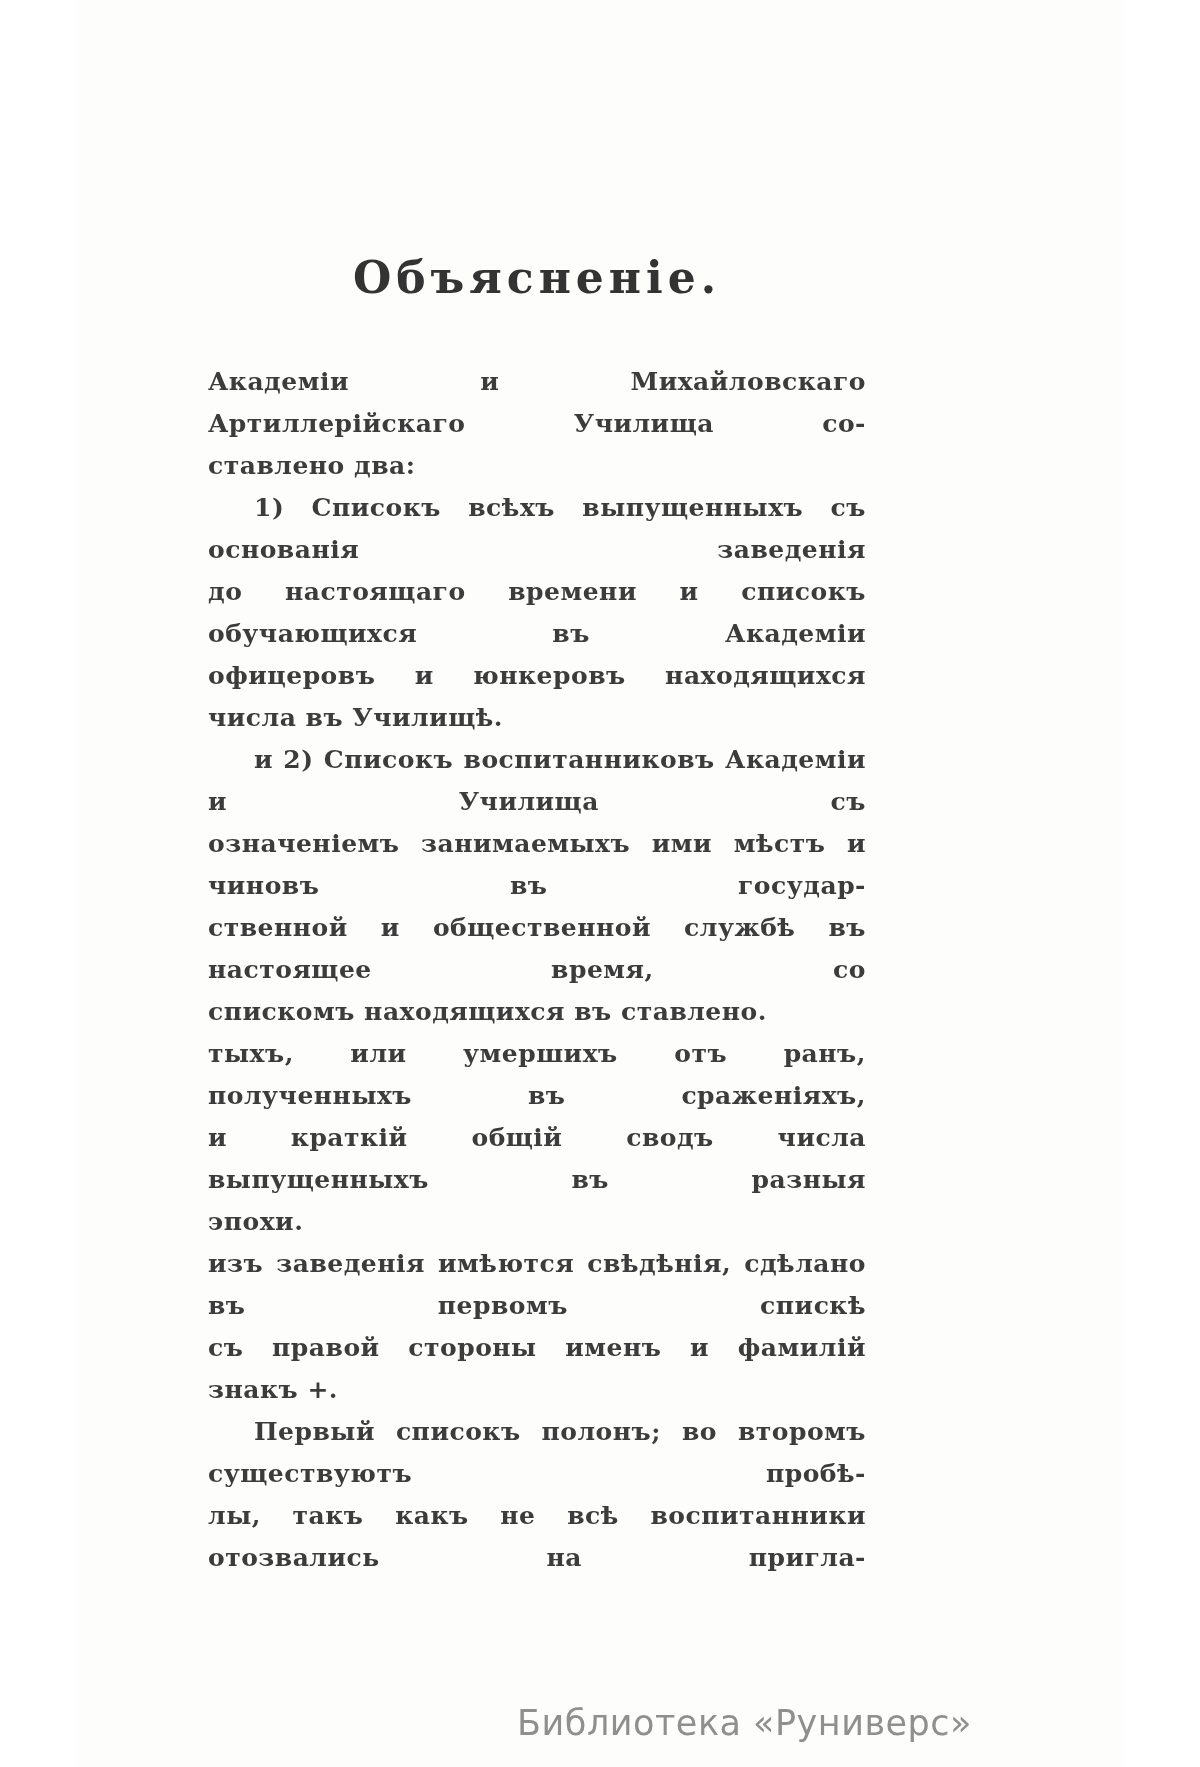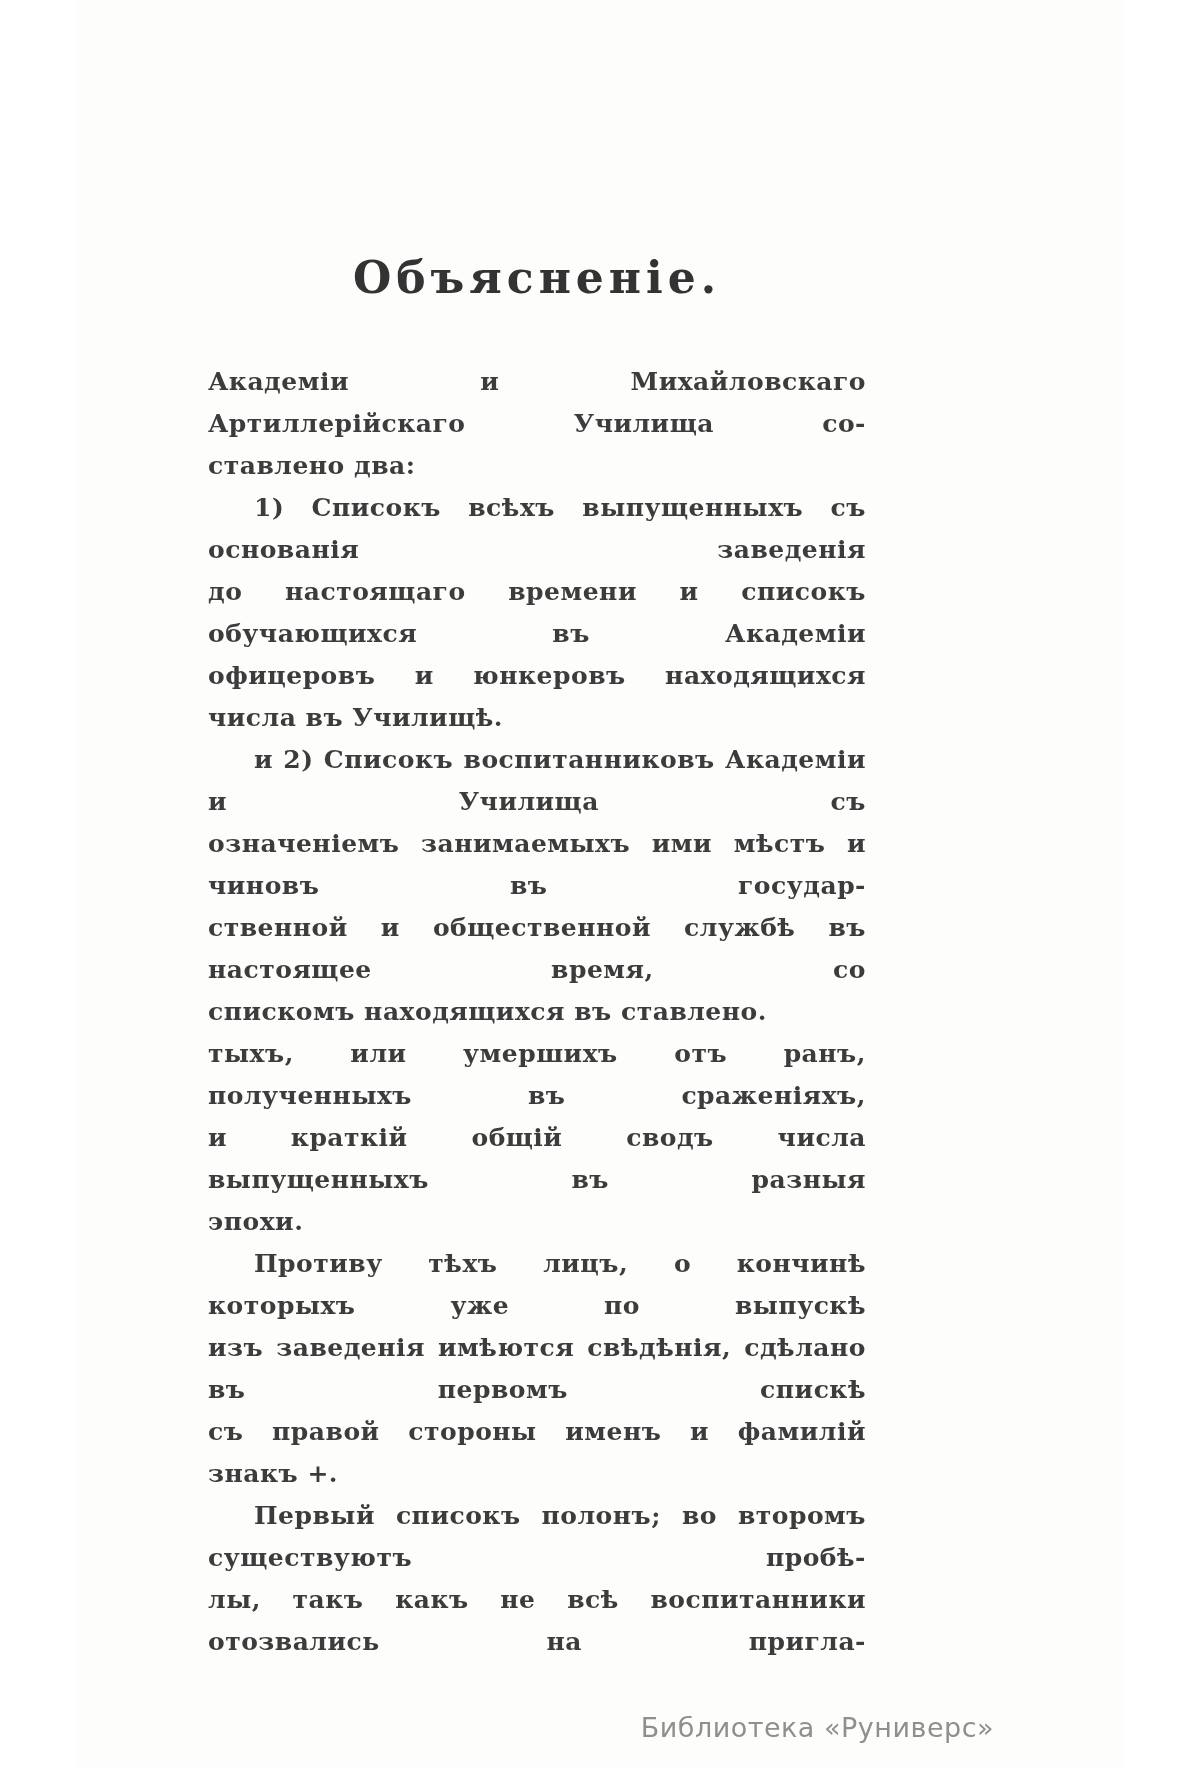--- a/index.html
+++ b/index.html
@@ -40,25 +40,25 @@
     color: #3c3c3c;
   }
   .line.first {
     text-indent: 46px;
   }
   .line.lastline {
     text-align-last: left;
   }
   .watermark {
     position: absolute;
-    right: 130px;
+    right: 152px;
     bottom: 24px;
     font-family: "DejaVu Sans", "Liberation Sans", sans-serif;
     font-weight: 400;
-    font-size: 27px;
+    font-size: 35px;
     color: #8f8f8f;
     letter-spacing: 0.5px;
   }
 </style>
 </head>
 <body>
 
 <div class="page">
   <h1 class="title">Объясненіе.</h1>
   <div class="text-block">
@@ -76,21 +76,20 @@
         <div class="line">означеніемъ занимаемыхъ ими мѣстъ и чиновъ  въ государ-</div>
         <div class="line">ственной и общественной службѣ въ настоящее время, со</div>
         <div class="line lastline">спискомъ находящихся въ ставлено.</div>
       </div>
       <div class="para">
         <div class="line">тыхъ, или умершихъ отъ ранъ, полученныхъ въ сраженіяхъ,</div>
         <div class="line">и краткій общій сводъ числа выпущенныхъ въ разныя</div>
         <div class="line lastline">эпохи.</div>
       </div>
       <div class="para">
-        <div class="line first">Противу тѣхъ лицъ, о кончинѣ которыхъ уже по выпускѣ</div>
         <div class="line">изъ заведенія имѣются свѣдѣнія, сдѣлано въ первомъ спискѣ</div>
         <div class="line lastline">съ правой стороны именъ и фамилій знакъ +.</div>
       </div>
       <div class="para">
         <div class="line first">Первый списокъ полонъ; во второмъ существуютъ пробѣ-</div>
         <div class="line">лы, такъ какъ не всѣ воспитанники отозвались на пригла-</div>
       </div>
     </div>
   <div class="watermark">Библиотека «Руниверс»</div>
 </div>

